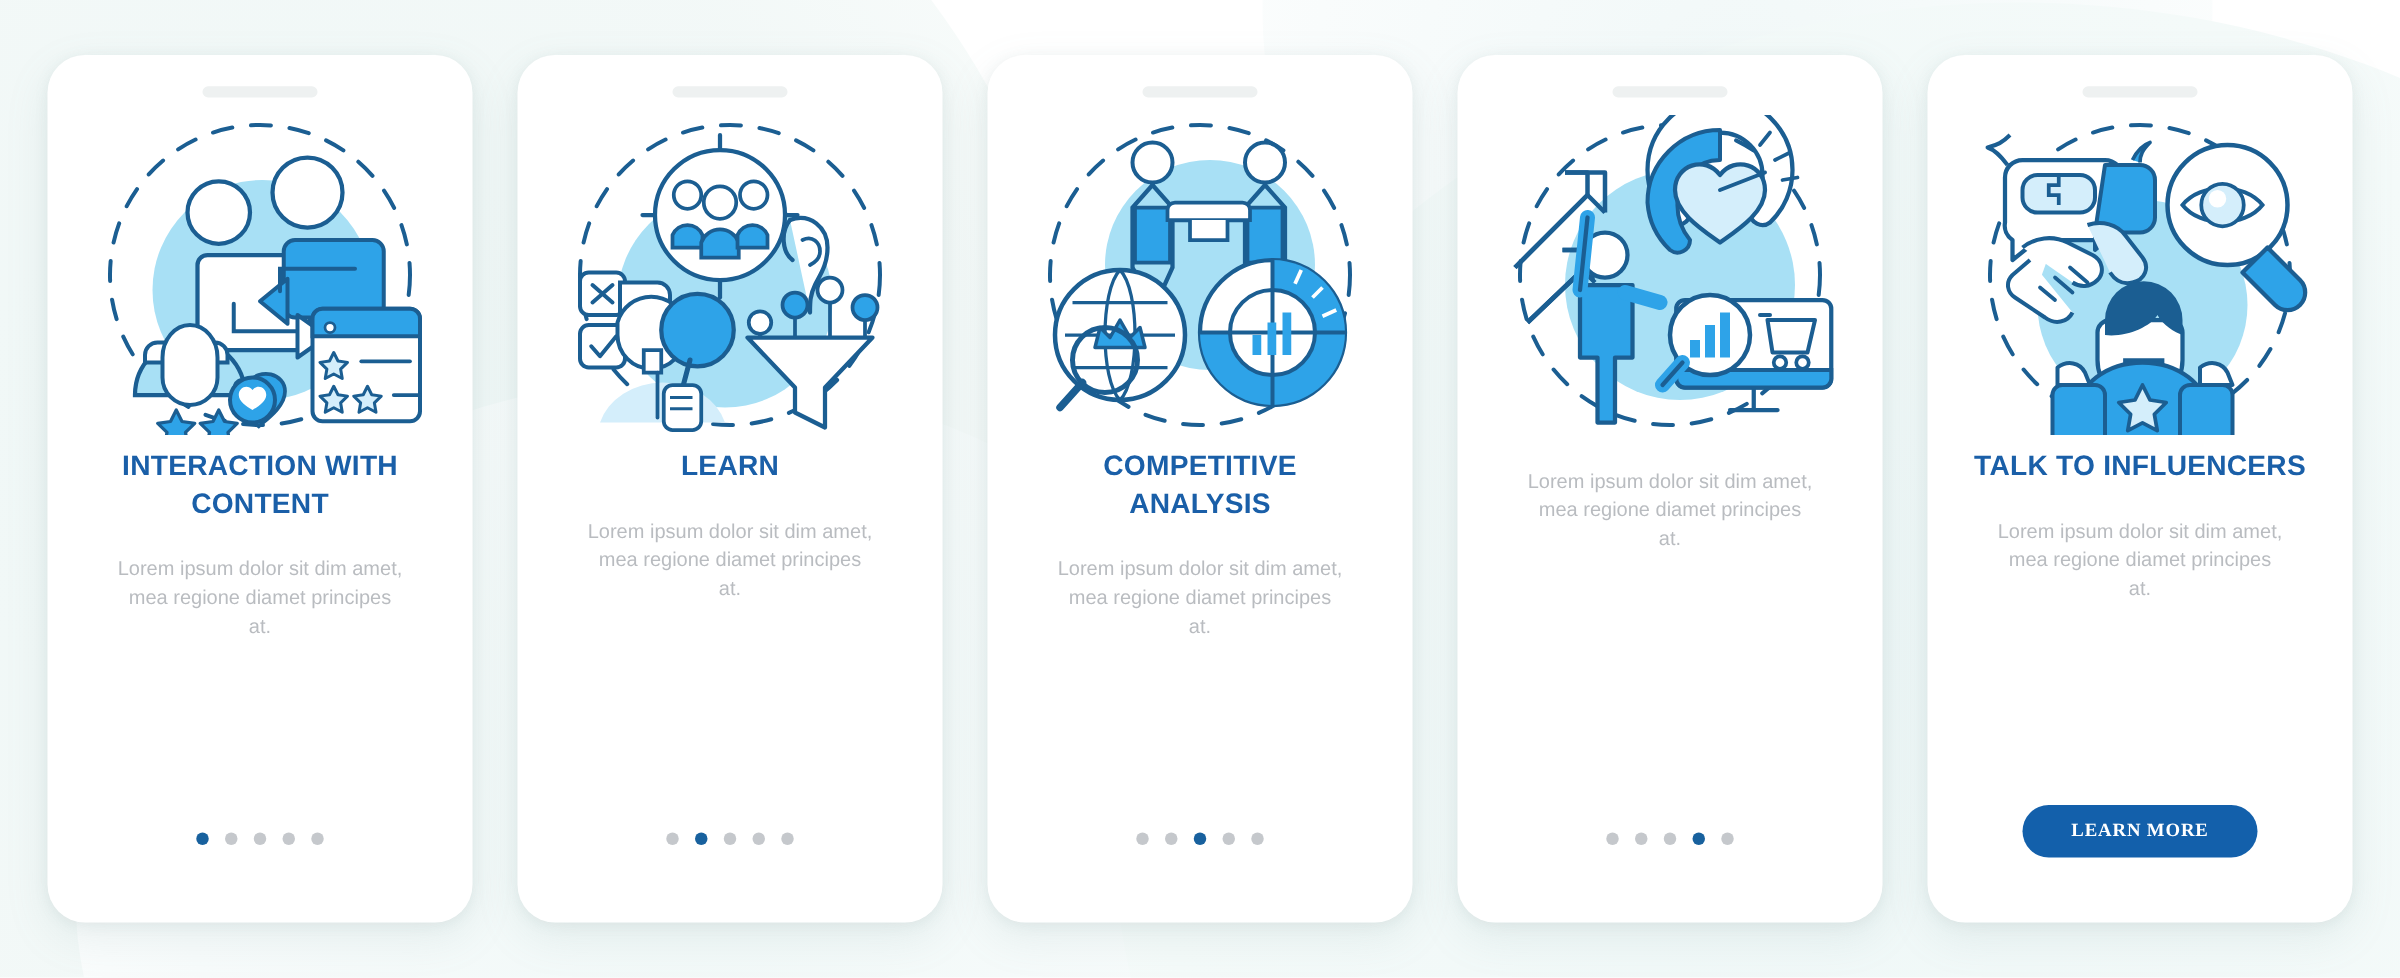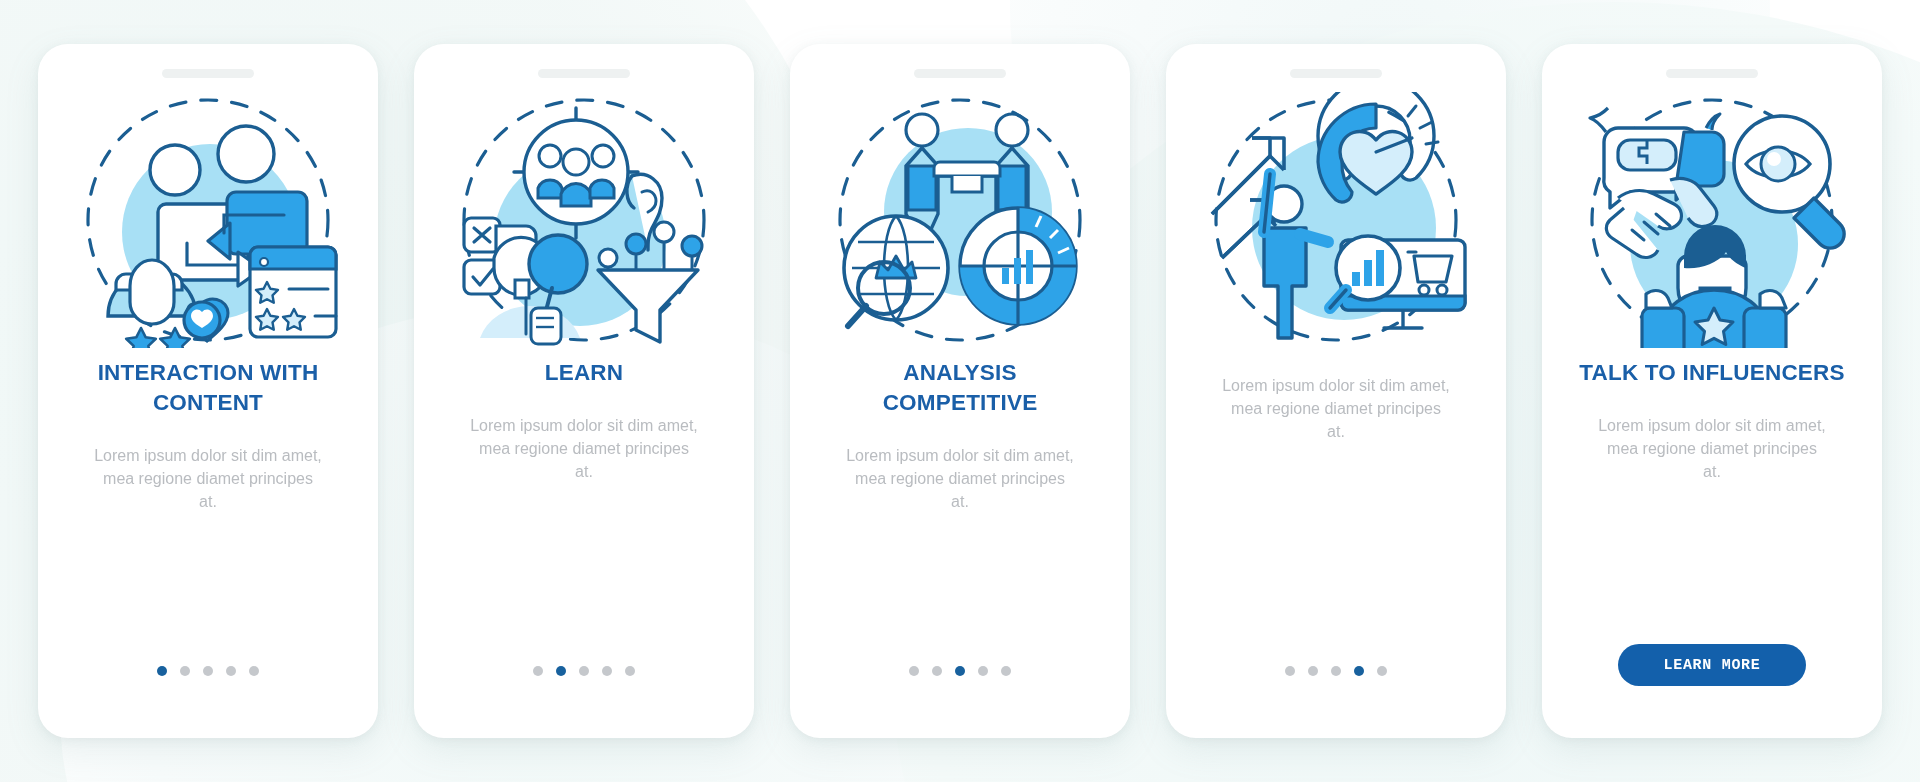--- a/index.html
+++ b/index.html
@@ -83,21 +83,21 @@
     margin-bottom:62px;flex:0 0 auto;height:11px;
   }
   .dot{width:10px;height:10px;border-radius:50%;background:#c5c8cc;}
   .dot.on{background:#18619e;}
   .cta{
     margin-bottom:52px;flex:0 0 auto;
     background:#1360ab;color:#ffffff;
     border:none;border-radius:22px;
     width:188px;height:42px;
     font-size:15px;font-weight:600;letter-spacing:.7px;
-    font-family:Liberation Mono, monospace;
+    font-family:Liberation Serif, serif;
     cursor:pointer;
     display:flex;align-items:center;justify-content:center;
   }
 </style>
 </head>
 <body>
 
 <div class="bg">
   <div class="bg-blob-a"></div>
   <div class="bg-blob-d"></div>
@@ -241,22 +241,22 @@
   <path d="M196 232 v-58 h-58" fill="none" stroke="#1b5e92" stroke-width="3.2"></path>
   <line x1="219" y1="124" x2="214" y2="135" stroke="#fff" stroke-width="3"></line>
   <line x1="236" y1="138" x2="228" y2="146" stroke="#fff" stroke-width="3"></line>
   <line x1="247" y1="156" x2="236" y2="161" stroke="#fff" stroke-width="3"></line>
   <rect x="180" y="176" width="7" height="16" fill="#2ea3e8"></rect>
   <rect x="192" y="166" width="7" height="26" fill="#2ea3e8"></rect>
   <rect x="204" y="158" width="7" height="34" fill="#2ea3e8"></rect>
 </svg>
       </div>
     <div class="title">
+        <div>COMPETITIVE</div>
         <div>ANALYSIS</div>
-        <div>COMPETITIVE</div>
       </div>
     <div class="body-text">Lorem ipsum dolor sit dim amet, mea regione diamet principes at.</div>
     <div class="spacer"></div>
     <div class="dots">
         <span class="dot"></span>
         <span class="dot"></span>
         <span class="dot on"></span>
         <span class="dot"></span>
         <span class="dot"></span>
       </div>

